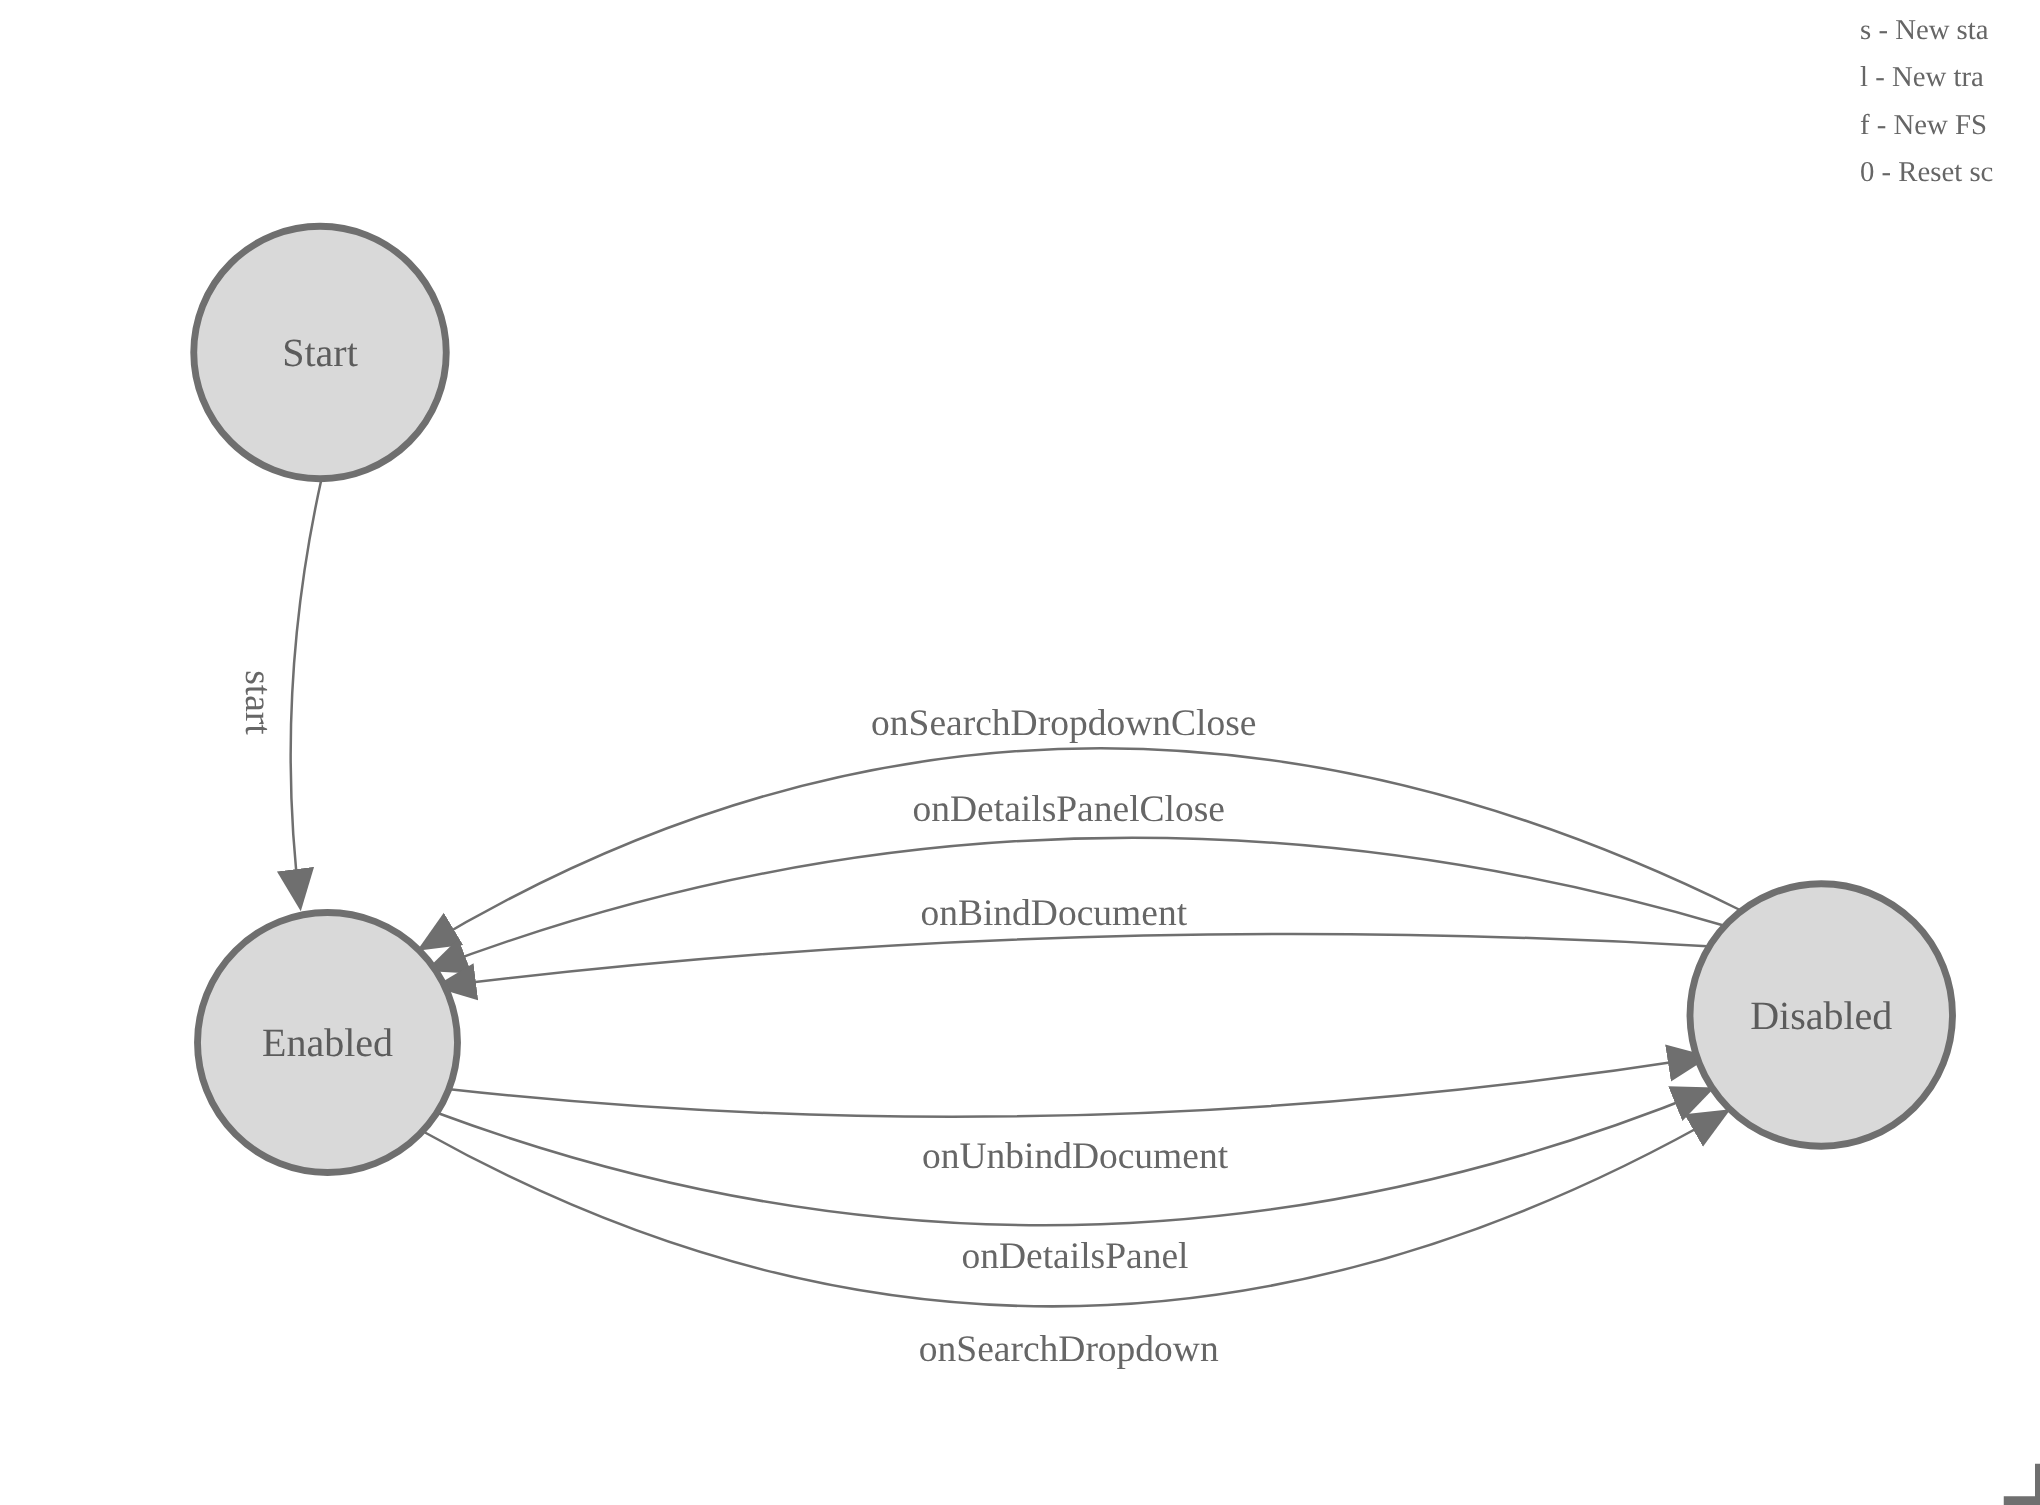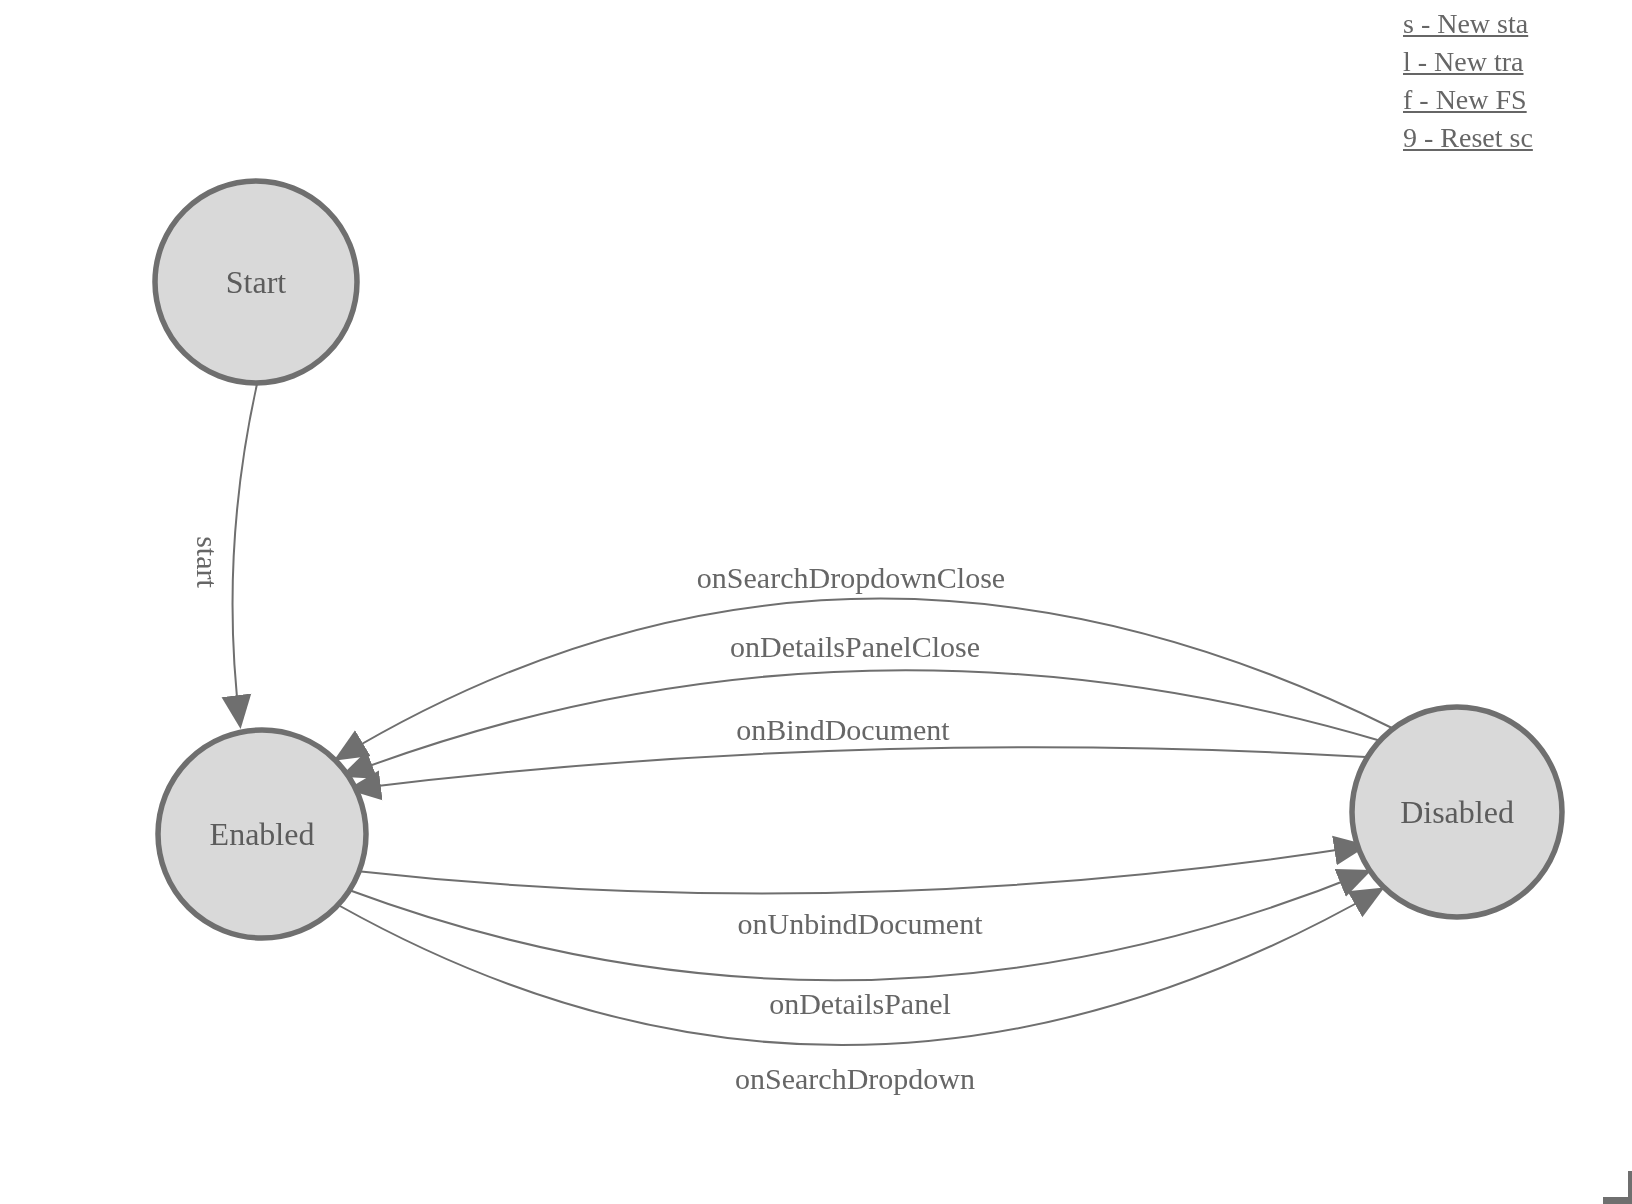--- a/index.html
+++ b/index.html
@@ -16,27 +16,26 @@
     width: 1632px;
     height: 1204px;
   }
   #diagram {
     position: absolute;
     left: 0;
     top: 0;
   }
   #shortcuts {
     position: absolute;
-    left: 1403px;
+    left: 1488px;
     top: 0px;
     padding-top: 5px;
-    font-size: 28px;
+    font-size: 23px;
     line-height: 38px;
     white-space: nowrap;
-    text-decoration: underline;
   }
   .state-label {
     font-size: 32px;
   }
   .edge-label {
     font-size: 30px;
   }
   text {
     user-select: none;
   }
@@ -101,16 +100,16 @@
     <g id="resize-corner">
       <rect x="1603" y="1197" width="29" height="7" fill="#6f6f6f"></rect>
       <rect x="1628" y="1171" width="4" height="33" fill="#6f6f6f"></rect>
     </g>
   </svg>
 
   <div id="shortcuts" style="color: rgb(102, 102, 102);">
     <div class="sc-line">s - New sta</div>
     <div class="sc-line">l - New tra</div>
     <div class="sc-line">f - New FS</div>
-    <div class="sc-line">9 - Reset sc</div>
+    <div class="sc-line">0 - Reset sc</div>
   </div>
 
 </div>
 
 </body></html>

